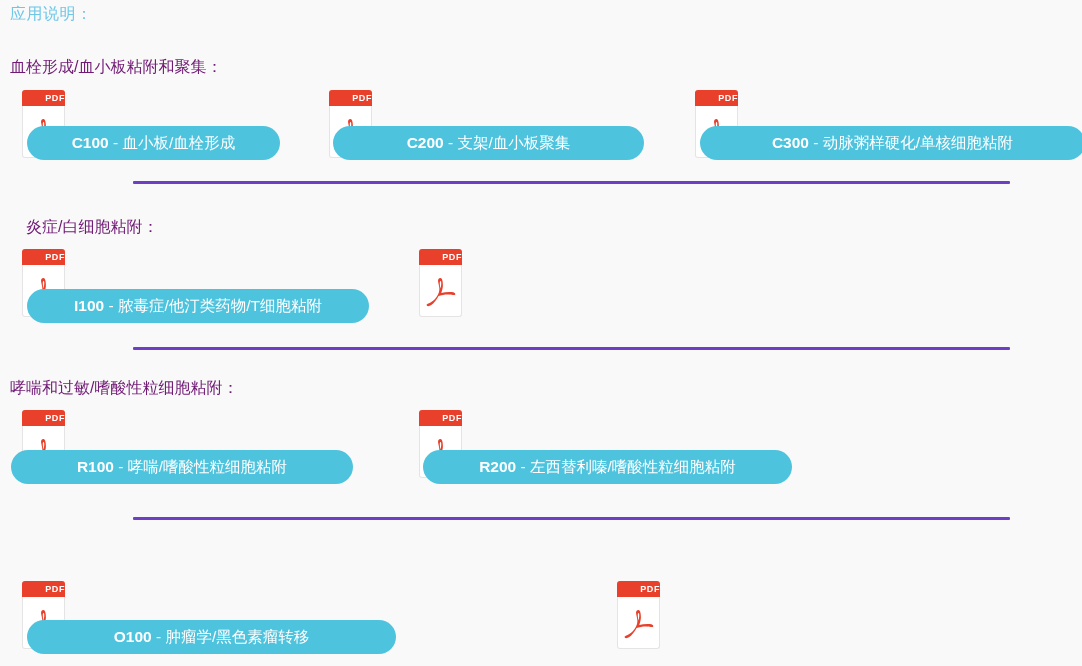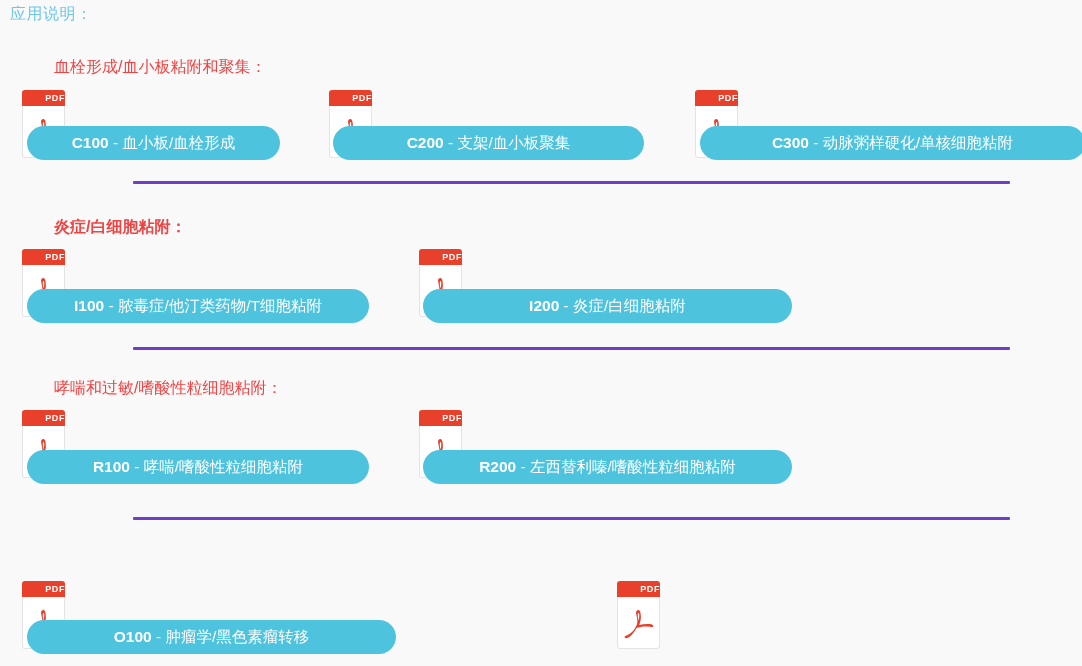--- a/index.html
+++ b/index.html
@@ -30,24 +30,23 @@
     font-size: 16px;
     color: #6fc7e8;
     letter-spacing: 0.5px;
     white-space: nowrap;
   }
 
   
   .section-heading {
     position: absolute;
     font-size: 16px;
-    color: #ef4444;
+    color: #701a75;
     white-space: nowrap;
     font-weight: 400;
-    margin-left: 44px;
   }
 
   
   .divider {
     position: absolute;
     height: 3px;
     background: #6c3fc5;
     border-radius: 1px;
   }
 
@@ -144,53 +143,50 @@
     <svg class="pdf-glyph" viewBox="0 0 41 40">
       <path d="M20.5 6 C18.6 6 17.8 7.6 18.1 9.6 C18.4 11.9 19.4 14.8 19.4 17.2 C19.4 20.6 17.3 24.6 14.8 27.2 C12.6 29.5 9.8 31 8.3 31.4 C6.8 31.8 6.2 32.8 6.8 33.6 C7.5 34.5 9.4 34.3 11.3 33 C13.8 31.3 16.6 27.8 18.6 24 C21.3 23 25.4 22.3 29 22.5 C32.2 22.7 34.6 23.6 35.2 22.5 C35.8 21.4 34.4 20.4 31.6 20.1 C28.4 19.8 24.4 20.2 21.2 20.9 C22.2 18.5 22.9 15.5 22.9 13 C22.9 10.3 22.4 6 20.5 6 Z M20.6 9.1 C21.2 9.1 21.4 10.9 21.2 12.7 C21.05 14 20.7 15.4 20.3 16.6 C20.1 14.9 19.8 12.7 19.8 11.3 C19.8 10 20.1 9.1 20.6 9.1 Z" fill="#e8402a"></path>
     </svg>
   </div>
   <div class="pill" style="left:700px; top:126px; width:385px;">
     <span class="pill-label"><span class="pill-code">C300</span><span> - </span><span>动脉粥样硬化/单核细胞粘附</span></span>
   </div>
 
   <div class="divider" style="left:133px; top:181px; width:877px;"></div>
 
-  <div class="section-heading" style="left:10px; top:217px;font-weight:bold;">炎症/白细胞粘附：</div>
+  <div class="section-heading" style="left:26px; top:217px;">炎症/白细胞粘附：</div>
 
   <div class="pdf-icon" style="left:22px; top:264px;">
     <div class="pdf-head">PDF</div>
     <svg class="pdf-glyph" viewBox="0 0 41 40">
       <path d="M20.5 6 C18.6 6 17.8 7.6 18.1 9.6 C18.4 11.9 19.4 14.8 19.4 17.2 C19.4 20.6 17.3 24.6 14.8 27.2 C12.6 29.5 9.8 31 8.3 31.4 C6.8 31.8 6.2 32.8 6.8 33.6 C7.5 34.5 9.4 34.3 11.3 33 C13.8 31.3 16.6 27.8 18.6 24 C21.3 23 25.4 22.3 29 22.5 C32.2 22.7 34.6 23.6 35.2 22.5 C35.8 21.4 34.4 20.4 31.6 20.1 C28.4 19.8 24.4 20.2 21.2 20.9 C22.2 18.5 22.9 15.5 22.9 13 C22.9 10.3 22.4 6 20.5 6 Z M20.6 9.1 C21.2 9.1 21.4 10.9 21.2 12.7 C21.05 14 20.7 15.4 20.3 16.6 C20.1 14.9 19.8 12.7 19.8 11.3 C19.8 10 20.1 9.1 20.6 9.1 Z" fill="#e8402a"></path>
     </svg>
   </div>
   <div class="pill" style="left:27px; top:289px; width:342px;">
     <span class="pill-label"><span class="pill-code">I100</span><span> - </span><span>脓毒症/他汀类药物/T细胞粘附</span></span>
   </div>
 
   <div class="pdf-icon" style="left:419px; top:264px;">
     <div class="pdf-head">PDF</div>
     <svg class="pdf-glyph" viewBox="0 0 41 40">
       <path d="M20.5 6 C18.6 6 17.8 7.6 18.1 9.6 C18.4 11.9 19.4 14.8 19.4 17.2 C19.4 20.6 17.3 24.6 14.8 27.2 C12.6 29.5 9.8 31 8.3 31.4 C6.8 31.8 6.2 32.8 6.8 33.6 C7.5 34.5 9.4 34.3 11.3 33 C13.8 31.3 16.6 27.8 18.6 24 C21.3 23 25.4 22.3 29 22.5 C32.2 22.7 34.6 23.6 35.2 22.5 C35.8 21.4 34.4 20.4 31.6 20.1 C28.4 19.8 24.4 20.2 21.2 20.9 C22.2 18.5 22.9 15.5 22.9 13 C22.9 10.3 22.4 6 20.5 6 Z M20.6 9.1 C21.2 9.1 21.4 10.9 21.2 12.7 C21.05 14 20.7 15.4 20.3 16.6 C20.1 14.9 19.8 12.7 19.8 11.3 C19.8 10 20.1 9.1 20.6 9.1 Z" fill="#e8402a"></path>
     </svg>
   </div>
-  <div class="pill" style="left:423px; top:289px; width:369px;">
-    <span class="pill-label"><span class="pill-code">I200</span><span> - </span><span>炎症/白细胞粘附</span></span>
-  </div>
 
   <div class="divider" style="left:133px; top:347px; width:877px;"></div>
 
   <div class="section-heading" style="left:10px; top:378px;">哮喘和过敏/嗜酸性粒细胞粘附：</div>
 
   <div class="pdf-icon" style="left:22px; top:425px;">
     <div class="pdf-head">PDF</div>
     <svg class="pdf-glyph" viewBox="0 0 41 40">
       <path d="M20.5 6 C18.6 6 17.8 7.6 18.1 9.6 C18.4 11.9 19.4 14.8 19.4 17.2 C19.4 20.6 17.3 24.6 14.8 27.2 C12.6 29.5 9.8 31 8.3 31.4 C6.8 31.8 6.2 32.8 6.8 33.6 C7.5 34.5 9.4 34.3 11.3 33 C13.8 31.3 16.6 27.8 18.6 24 C21.3 23 25.4 22.3 29 22.5 C32.2 22.7 34.6 23.6 35.2 22.5 C35.8 21.4 34.4 20.4 31.6 20.1 C28.4 19.8 24.4 20.2 21.2 20.9 C22.2 18.5 22.9 15.5 22.9 13 C22.9 10.3 22.4 6 20.5 6 Z M20.6 9.1 C21.2 9.1 21.4 10.9 21.2 12.7 C21.05 14 20.7 15.4 20.3 16.6 C20.1 14.9 19.8 12.7 19.8 11.3 C19.8 10 20.1 9.1 20.6 9.1 Z" fill="#e8402a"></path>
     </svg>
   </div>
-  <div class="pill" style="left:27px; top:450px; width:342px;">
+  <div class="pill" style="left:11px; top:450px; width:342px;">
     <span class="pill-label"><span class="pill-code">R100</span><span> - </span><span>哮喘/嗜酸性粒细胞粘附</span></span>
   </div>
 
   <div class="pdf-icon" style="left:419px; top:425px;">
     <div class="pdf-head">PDF</div>
     <svg class="pdf-glyph" viewBox="0 0 41 40">
       <path d="M20.5 6 C18.6 6 17.8 7.6 18.1 9.6 C18.4 11.9 19.4 14.8 19.4 17.2 C19.4 20.6 17.3 24.6 14.8 27.2 C12.6 29.5 9.8 31 8.3 31.4 C6.8 31.8 6.2 32.8 6.8 33.6 C7.5 34.5 9.4 34.3 11.3 33 C13.8 31.3 16.6 27.8 18.6 24 C21.3 23 25.4 22.3 29 22.5 C32.2 22.7 34.6 23.6 35.2 22.5 C35.8 21.4 34.4 20.4 31.6 20.1 C28.4 19.8 24.4 20.2 21.2 20.9 C22.2 18.5 22.9 15.5 22.9 13 C22.9 10.3 22.4 6 20.5 6 Z M20.6 9.1 C21.2 9.1 21.4 10.9 21.2 12.7 C21.05 14 20.7 15.4 20.3 16.6 C20.1 14.9 19.8 12.7 19.8 11.3 C19.8 10 20.1 9.1 20.6 9.1 Z" fill="#e8402a"></path>
     </svg>
   </div>
   <div class="pill" style="left:423px; top:450px; width:369px;">

